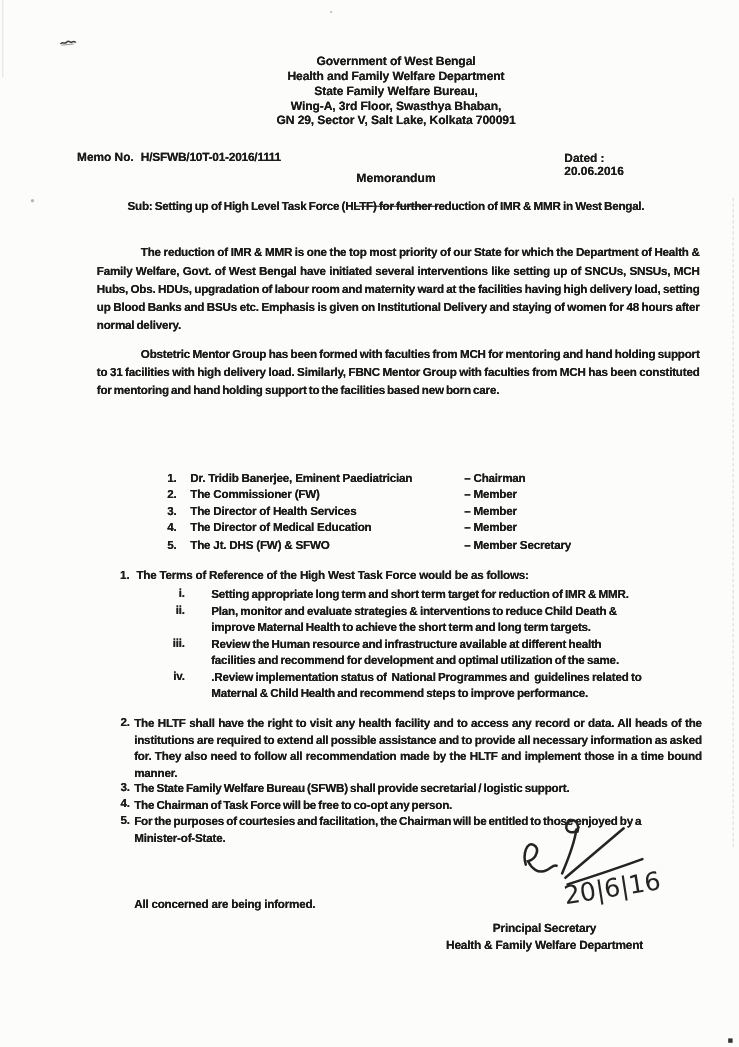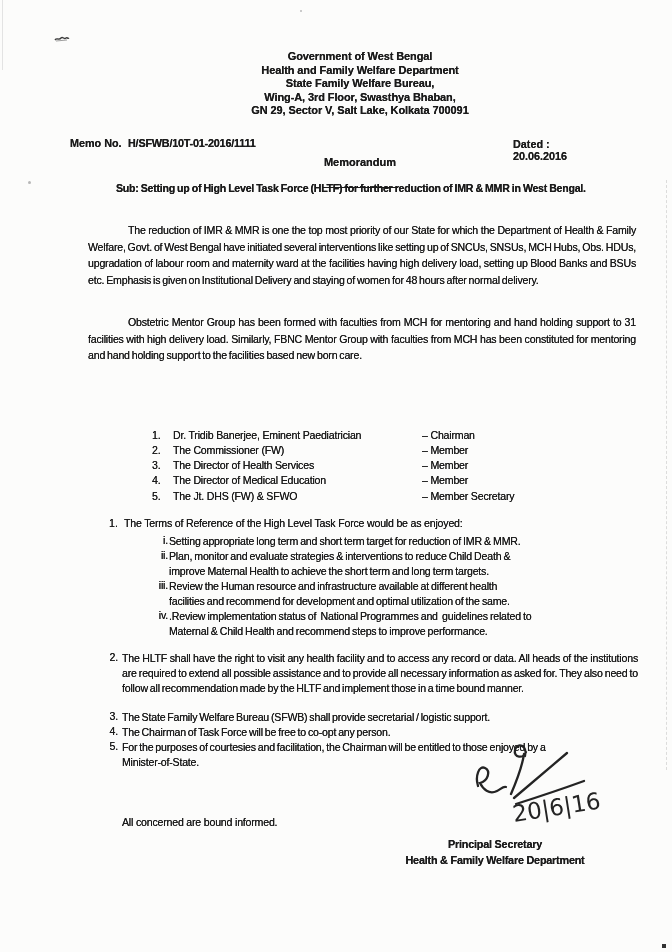--- a/index.html
+++ b/index.html
@@ -8,21 +8,21 @@
     width:672px;height:952px;
     margin:0 auto;
     background:#fcfcfb;
     overflow:hidden;
     font-family:"Liberation Sans",sans-serif;
     color:#1b1b1b;
     -webkit-font-smoothing:antialiased;
   }
   .abs{position:absolute;}
   
-  .ink{text-shadow:0 0 0.5px #1b1b1b;}
+  .ink{text-shadow:0 0 0.5px #1b1b1b;font-weight:bold;}
 
   .header-block{
     left:60px;top:50px;width:600px;
     text-align:center;
     font-size:11px;font-weight:bold;line-height:13.6px;
     letter-spacing:-0.1px;
   }
   .memo-row{left:0;top:137px;width:547px;height:16px;font-size:10.8px;font-weight:bold;padding-left:12px;}
   .memo-label{position:absolute;left:70px;top:0;}
   .memo-number{position:absolute;left:128px;top:0;letter-spacing:-0.2px;}
@@ -48,21 +48,21 @@
 
   .member-row{left:0;width:672px;height:15px;font-size:10.6px;letter-spacing:-0.2px;}
   .member-num{position:absolute;left:152px;top:0;}
   .member-name{position:absolute;left:173px;top:0;}
   .member-role{position:absolute;left:422px;top:0;}
 
   .terms-intro-num{left:109px;top:517px;font-size:10.6px;}
   .terms-intro{left:124px;top:517px;font-size:10.6px;letter-spacing:-0.2px;}
   .term-row{left:0;width:672px;font-size:10.6px;letter-spacing:-0.2px;word-spacing:-0.6px;}
   .term-num{position:absolute;left:138px;width:30px;top:0;text-align:right;}
-  .term-text{position:absolute;left:169px;top:0;white-space:pre;line-height:15px;}
+  .term-text{position:absolute;left:192px;top:0;white-space:pre;line-height:15px;}
 
   .clause-row{left:0;width:672px;font-size:10.6px;letter-spacing:-0.2px;word-spacing:-0.8px;}
   .clause-num{position:absolute;left:100px;width:18px;top:0;text-align:right;}
   .clause-text{position:absolute;left:122px;width:516px;top:0;line-height:15.1px;text-align:justify;}
   .clause-text.ragged{text-align:left;white-space:pre;}
 
   .closing-line{left:122px;font-size:10.6px;letter-spacing:-0.2px;}
   .approval{top:784px;}
   .informed{top:816px;}
 
@@ -136,21 +136,21 @@
     <span class="member-name">The Director of Medical Education</span>
     <span class="member-role">– Member</span>
   </div>
   <div class="abs member-row ink" style="top:490px">
     <span class="member-num">5.</span>
     <span class="member-name">The Jt. DHS (FW) &amp; SFWO</span>
     <span class="member-role">– Member Secretary</span>
   </div>
 
   <div class="abs terms-intro-num ink">1.</div>
-  <div class="abs terms-intro ink">The Terms of Reference of the High Level Task Force would be as enjoyed:</div>
+  <div class="abs terms-intro ink">The Terms of Reference of the High West Task Force would be as follows:</div>
 
   <div class="abs term-row ink" style="top:534px">
     <span class="term-num">i.</span>
     <span class="term-text">Setting appropriate long term and short term target for reduction of IMR &amp; MMR.</span>
   </div>
   <div class="abs term-row ink" style="top:549px">
     <span class="term-num">ii.</span>
     <span class="term-text">Plan, monitor and evaluate strategies &amp; interventions to reduce Child Death &amp;
 improve Maternal Health to achieve the short term and long term targets.</span>
   </div>
@@ -176,21 +176,21 @@
   <div class="abs clause-row ink" style="top:725px">
     <span class="clause-num">4.</span>
     <div class="clause-text ragged">The Chairman of Task Force will be free to co-opt any person.</div>
   </div>
   <div class="abs clause-row ink" style="top:740px">
     <span class="clause-num">5.</span>
     <div class="clause-text ragged">For the purposes of courtesies and facilitation, the Chairman will be entitled to those enjoyed by a
 Minister-of-State.</div>
   </div>
 
-  <div class="abs closing-line informed ink">All concerned are bound informed.</div>
+  <div class="abs closing-line informed ink">All concerned are being informed.</div>
 
   <svg class="abs signature" viewBox="0 0 152 90">
     <g stroke="#242424" fill="none" stroke-width="2.3" stroke-linecap="round">
       <path d="M10,46 C7,36 11,25 17,28 C23,31 20,41 12,43 C15,49 21,55 29,51 C33,49 35,46 38,47"></path>
       <path d="M57,16 C60,5 49,2 47,10 C45,18 56,19 58,12"></path>
       <path d="M56,14 C54,28 49,40 43,54"></path>
       <path d="M99,13 L46,58"></path>
       <path d="M48,64 C70,57 94,49 116,41"></path>
     </g>
     <text x="46" y="82" transform="rotate(-9 46 82)" font-size="23" fill="#242424" font-family="DejaVu Sans, sans-serif">20|6|16</text>

